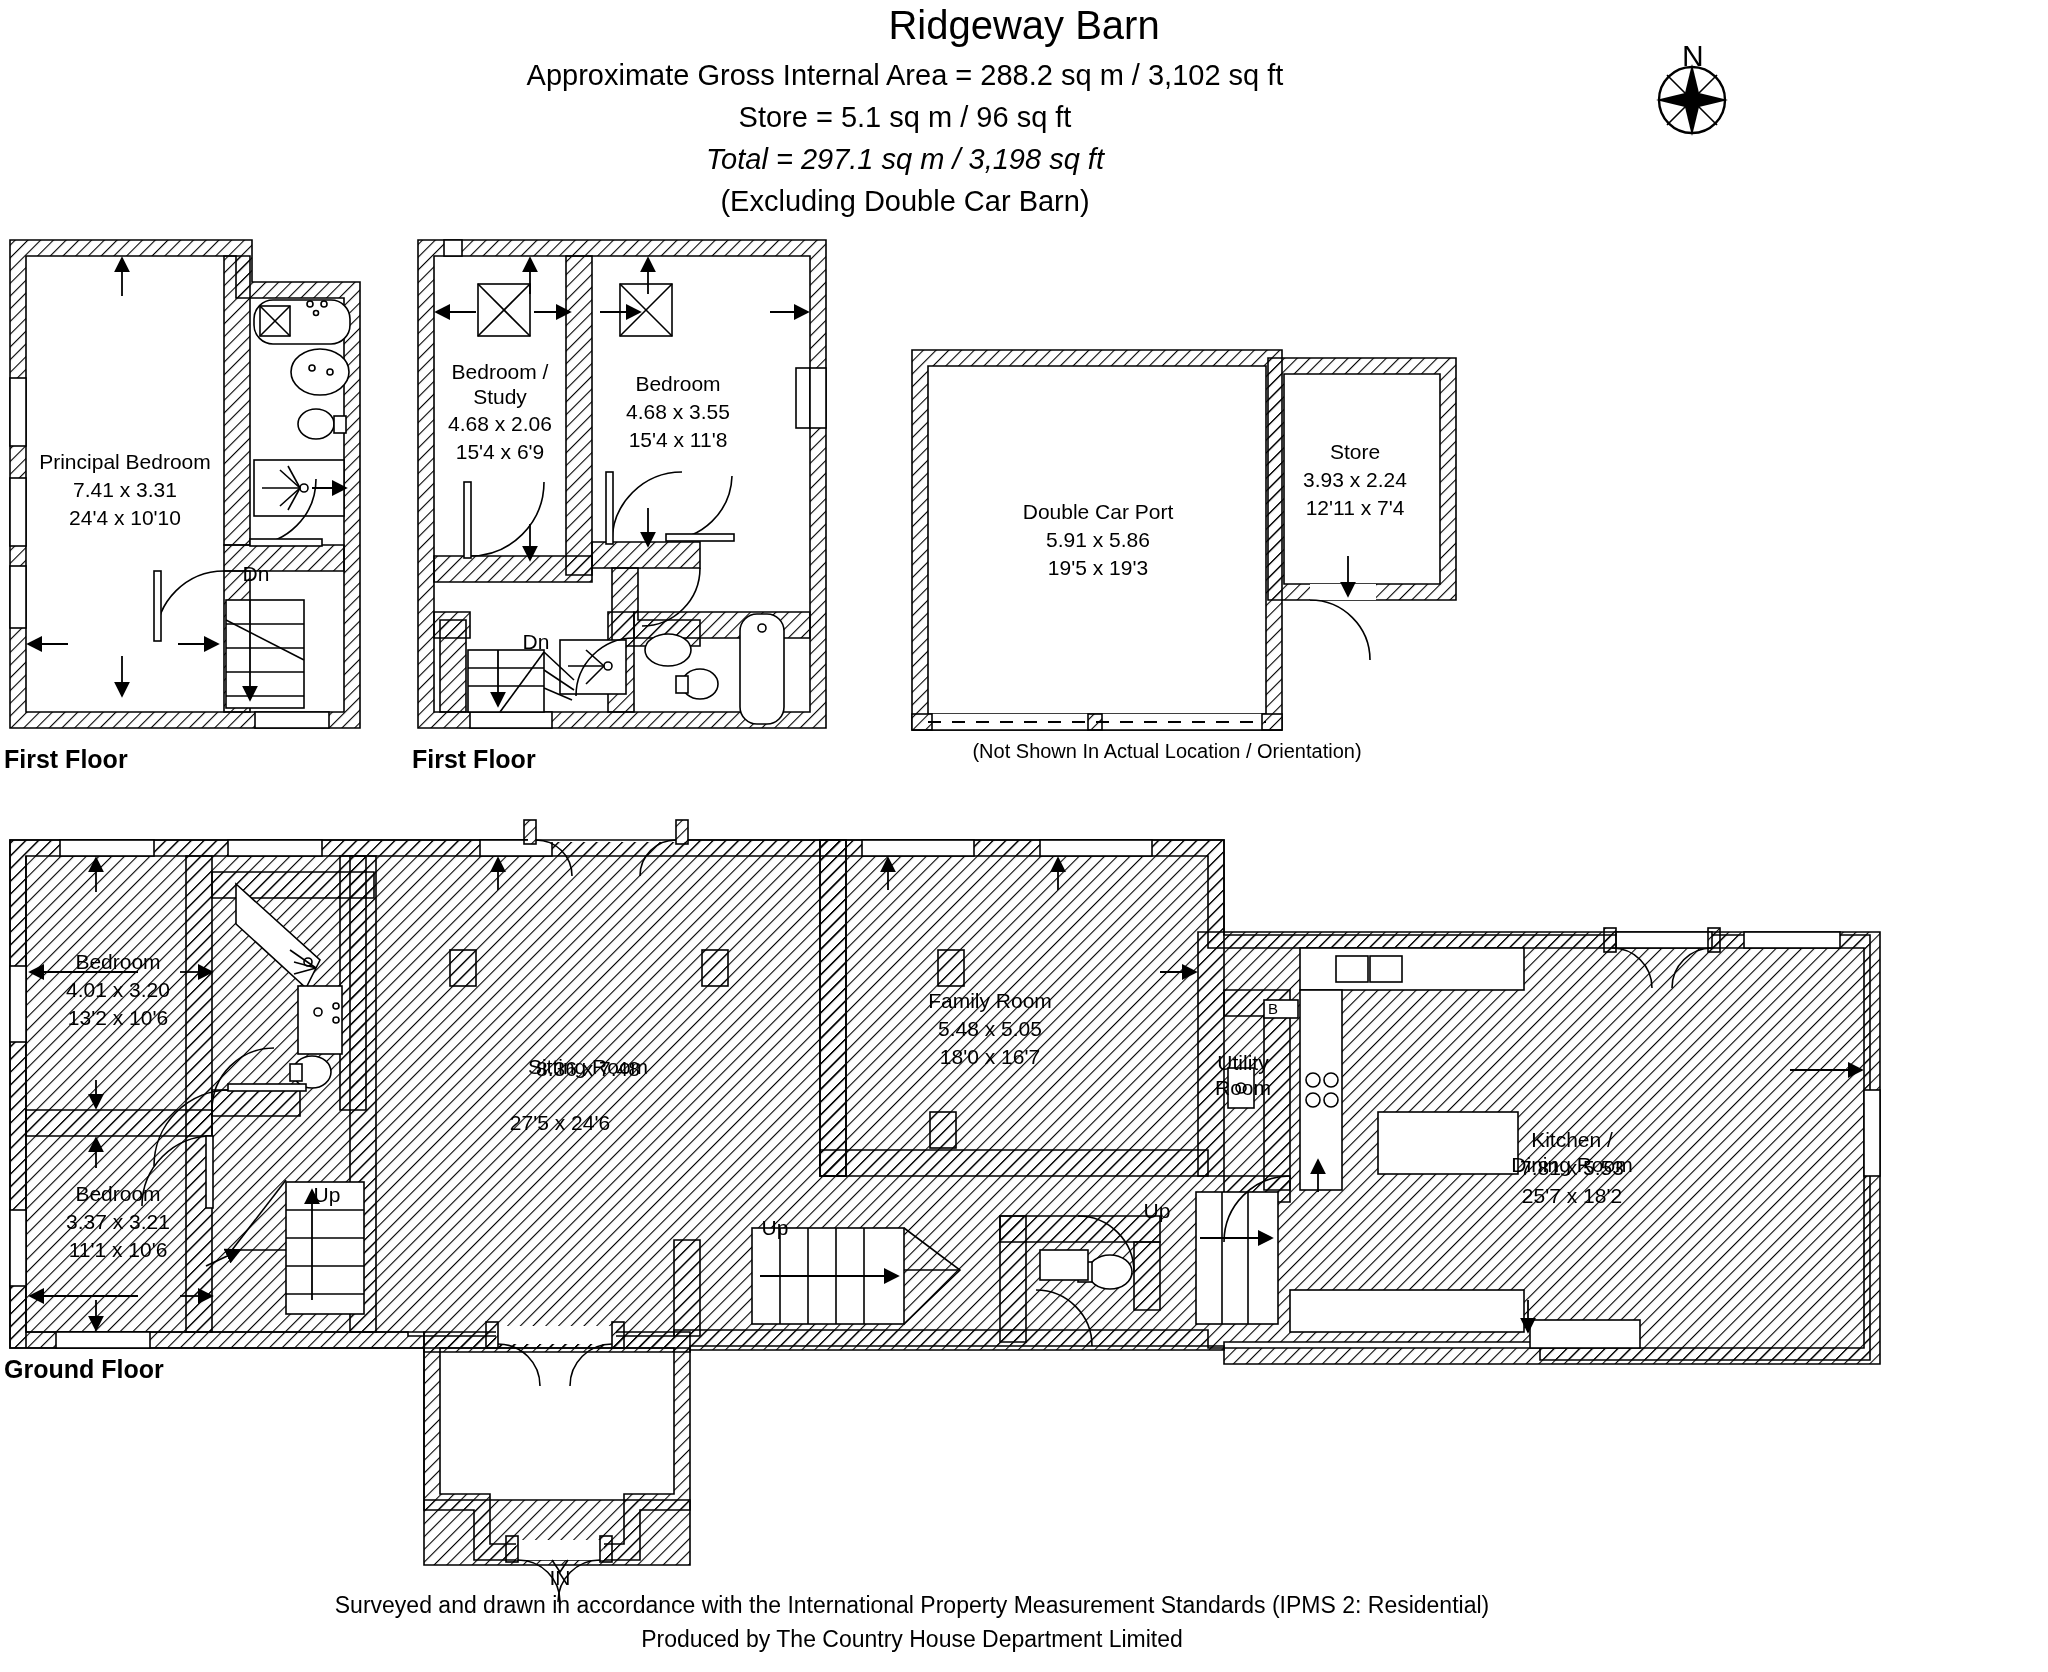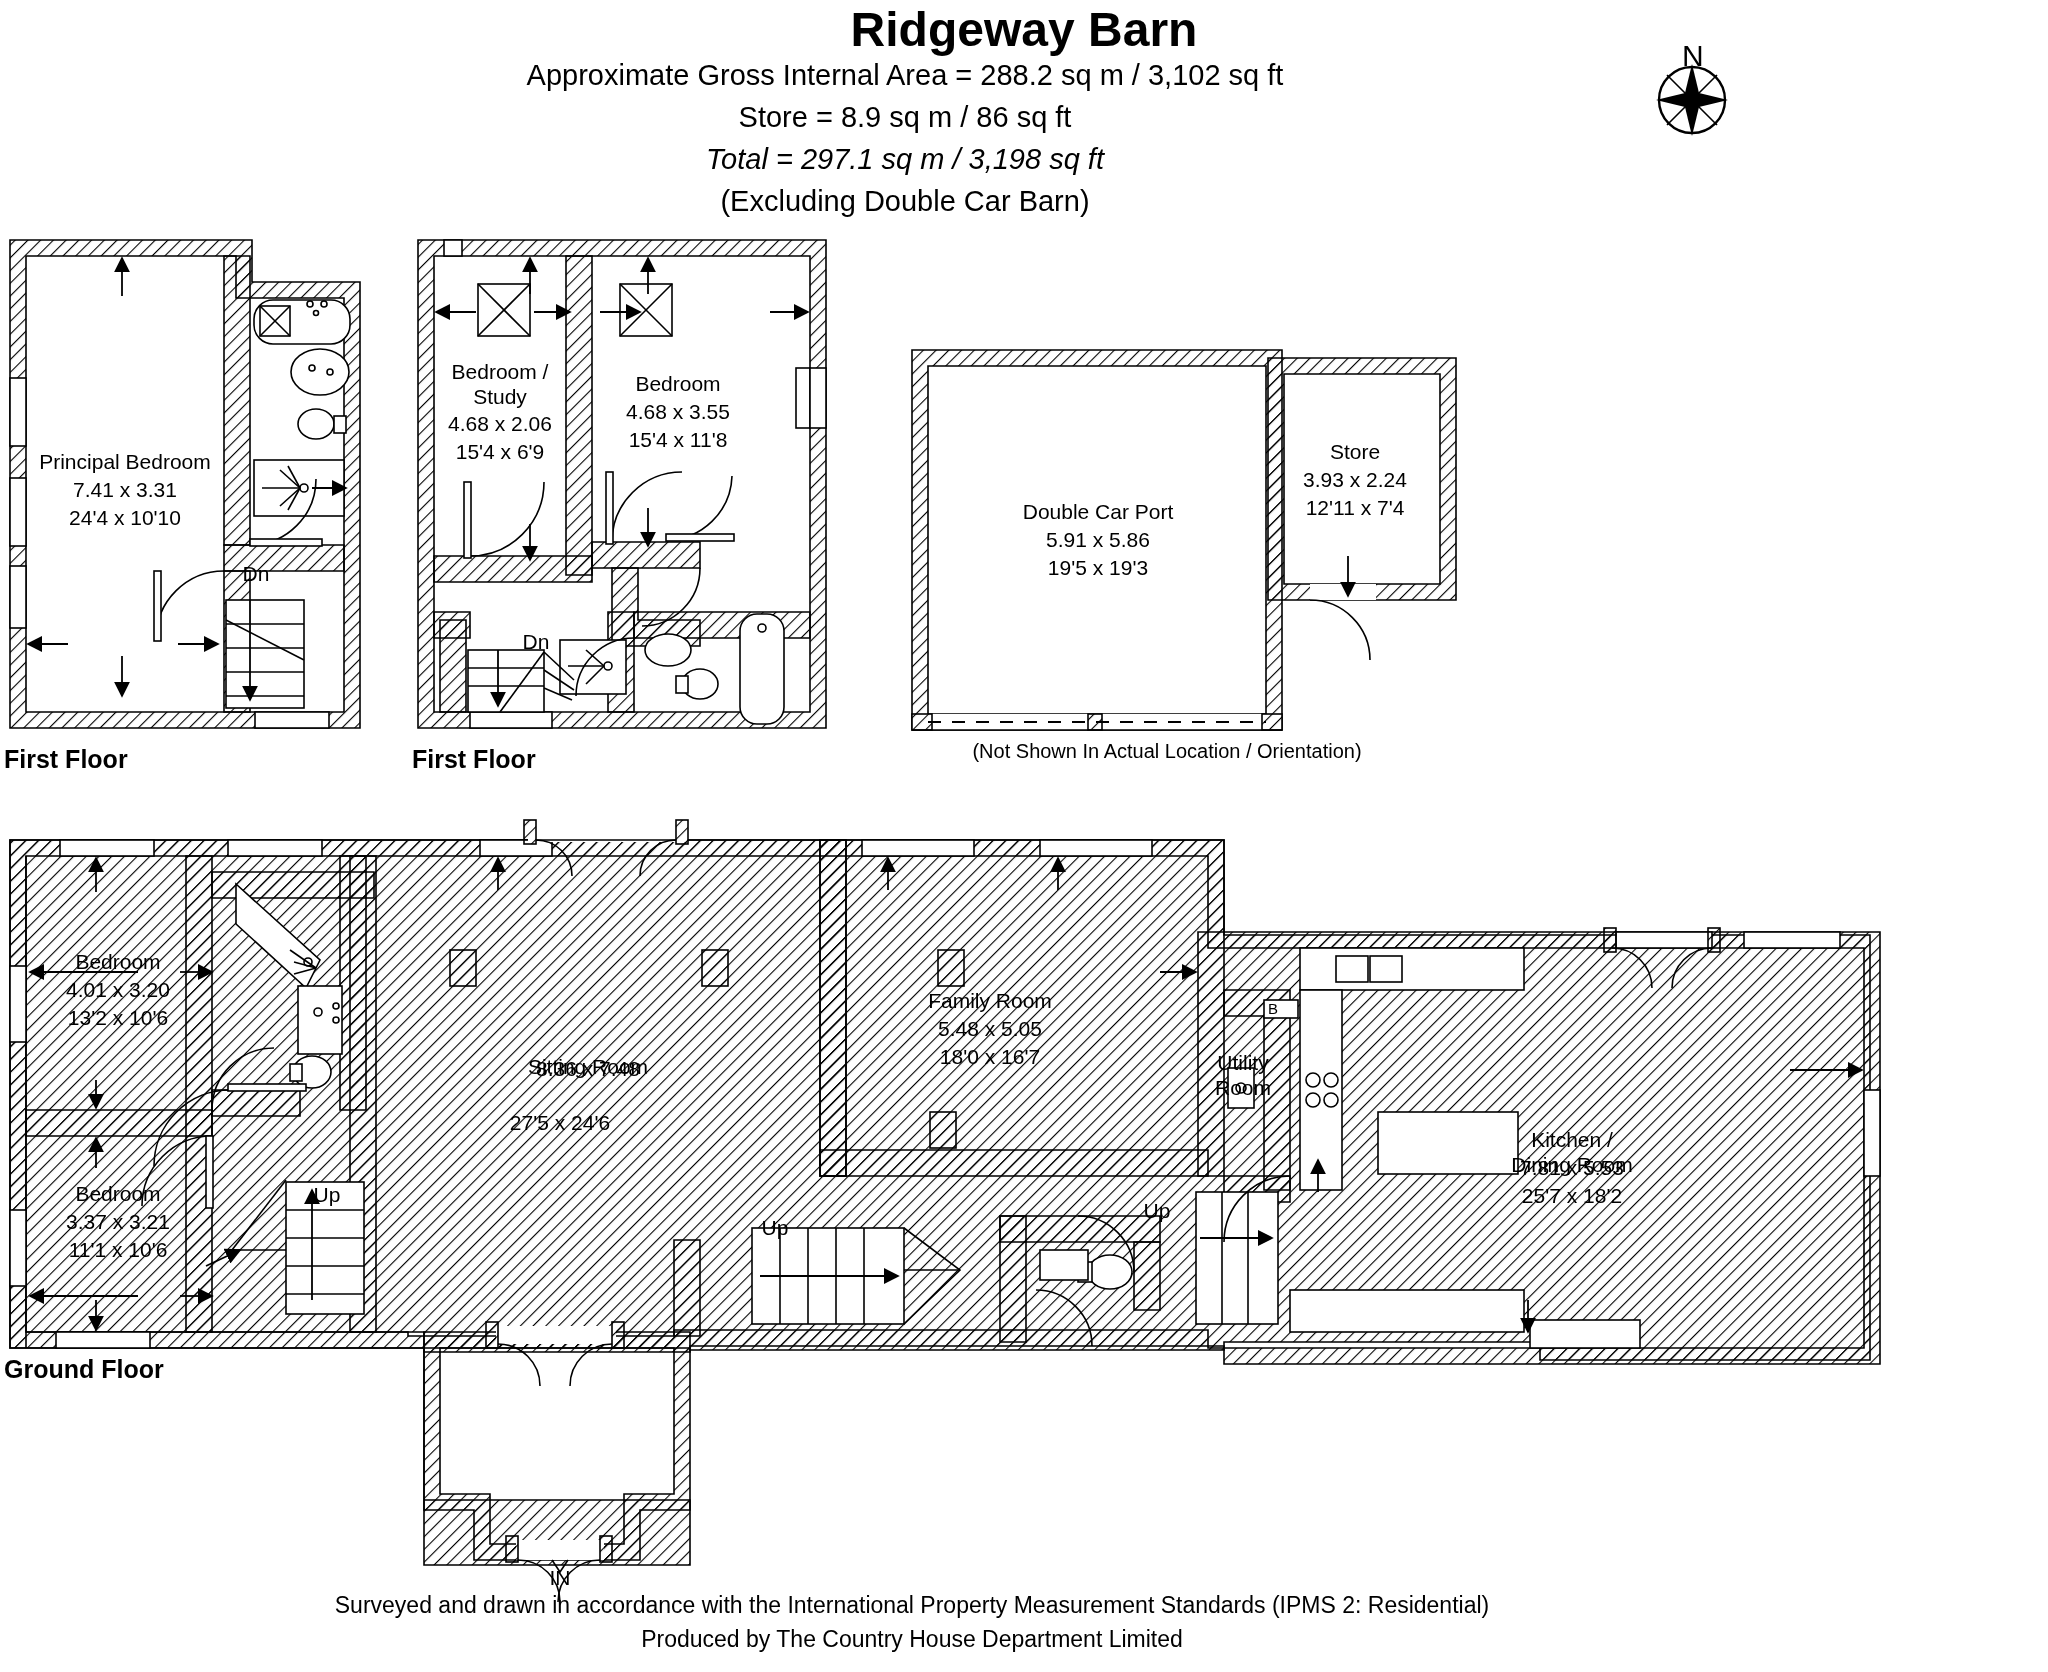--- a/index.html
+++ b/index.html
@@ -1,42 +1,42 @@
 <!DOCTYPE html>
 <html><head>
 <meta charset="utf-8">
 <style>
   html,body{margin:0;padding:0;background:#fff;}
   body{width:2048px;height:1672px;position:relative;
        font-family:"Liberation Sans","DejaVu Sans",sans-serif;color:#000;}
   .stage{position:absolute;inset:0;}
   .t{position:absolute;white-space:pre;text-align:center;line-height:1.18;}
   .ctr{transform:translateX(-50%);}
-  .title{font-size:48px;font-weight:bold;}
+  .title{font-size:40px;font-weight:normal;}
   .sub{font-size:29px;}
   .roomlabel{font-size:21px;}
   .floorlabel{font-size:25px;font-weight:bold;}
   .small{font-size:20px;}
   .footer{font-size:23px;}
   .tiny{font-size:15px;}
   svg{position:absolute;left:0;top:0;overflow:visible;}
   .wall{fill:url(#hatch);stroke:#000;stroke-width:1.6;}
   .thin{fill:none;stroke:#000;stroke-width:1.6;}
   .thinf{fill:#fff;stroke:#000;stroke-width:1.6;}
   .dash{fill:none;stroke:#000;stroke-width:1.8;stroke-dasharray:13 11;}
   .arw{stroke:#000;stroke-width:1.8;fill:none;}
 </style>
 </head>
 <body>
 
 <div class="stage">
 
   <div class="t title ctr" style="left:1024px;top:2px;">Ridgeway Barn</div>
   <div class="t sub ctr" style="left:905px;top:58px;">Approximate Gross Internal Area = 288.2 sq m / 3,102 sq ft</div>
-  <div class="t sub ctr" style="left:905px;top:100px;">Store = 8.9 sq m / 86 sq ft</div>
+  <div class="t sub ctr" style="left:905px;top:100px;">Store = 5.1 sq m / 96 sq ft</div>
   <div class="t sub ctr" style="left:905px;top:142px;font-style:italic;">Total = 297.1 sq m / 3,198 sq ft</div>
   <div class="t sub ctr" style="left:905px;top:184px;">(Excluding Double Car Barn)</div>
 
   <div class="t" style="left:1682px;top:38px;font-size:30px;">N</div>
   <svg width="140" height="140" style="left:1630px;top:60px;">
     <circle cx="62" cy="40" r="33" fill="#fff" stroke="#000" stroke-width="2.4"></circle>
     <polygon points="62,4 69,33 62,40 55,33" fill="#000"></polygon>
     <polygon points="62,76 69,47 62,40 55,47" fill="#000"></polygon>
     <polygon points="26,40 55,33 62,40 55,47" fill="#000"></polygon>
     <polygon points="98,40 69,33 62,40 69,47" fill="#000"></polygon>

